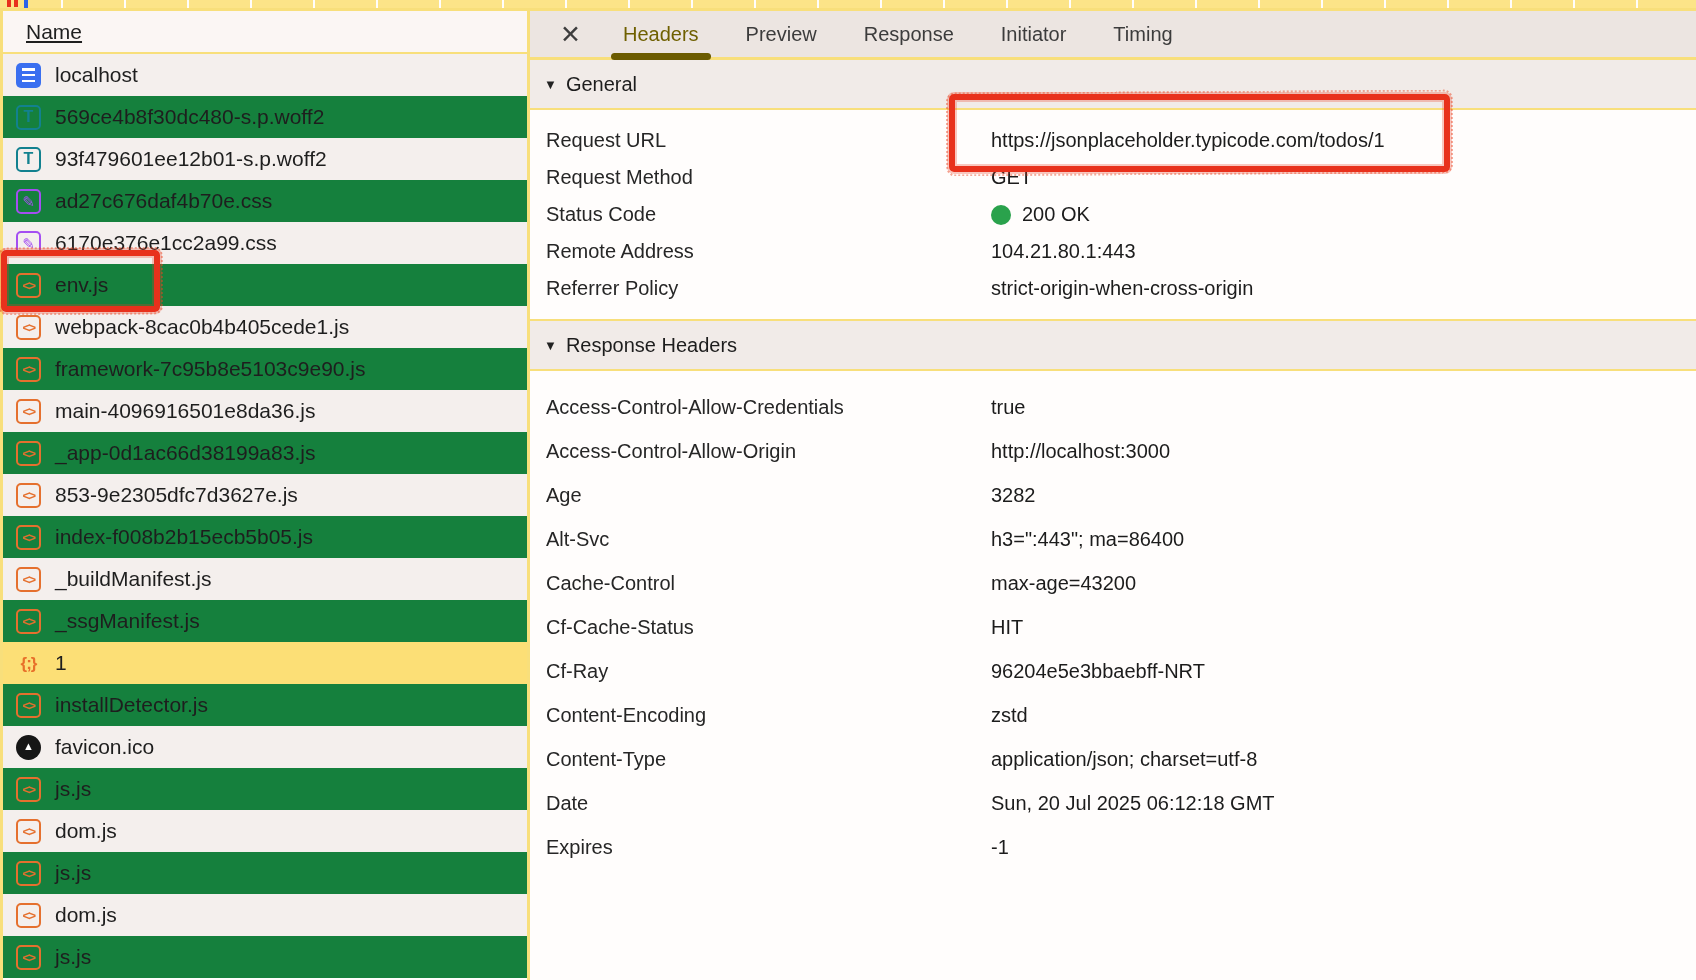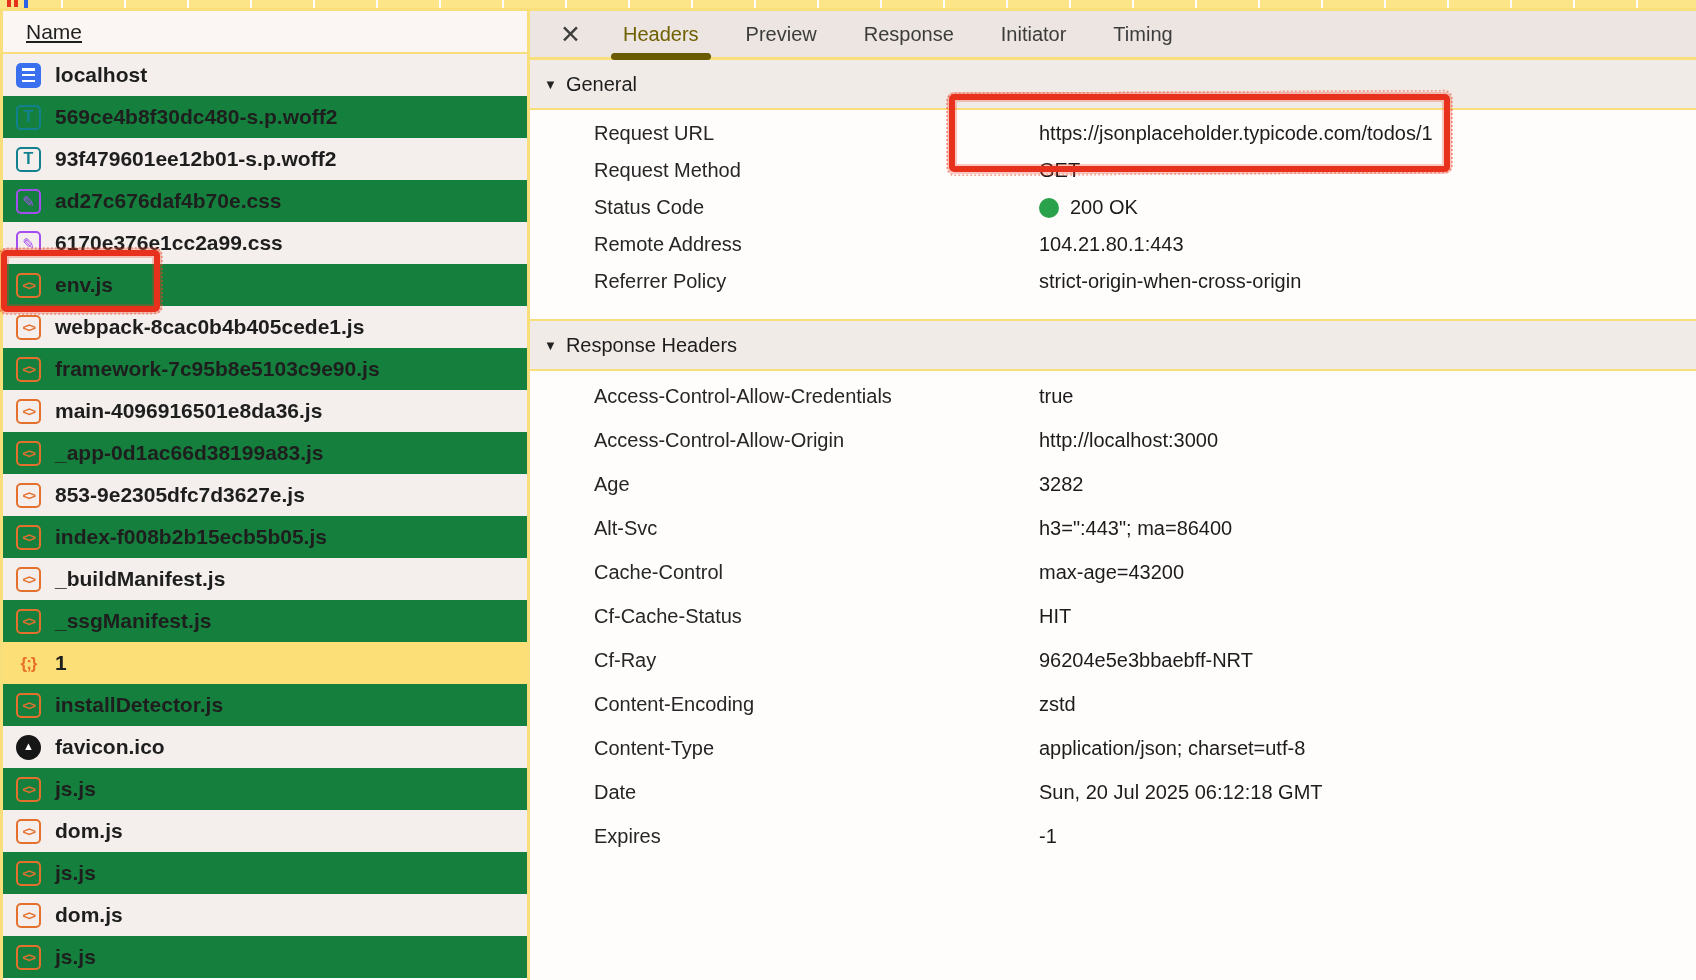--- a/index.html
+++ b/index.html
@@ -24,21 +24,21 @@
   .cols{position:absolute;top:11px;left:0;right:0;bottom:0;display:flex;}
   .left{width:524px;flex:none;border-left:3px solid #f8df7b;background:#fffdfc;display:flex;flex-direction:column;}
   .divider{width:3px;flex:none;background:#f8df7b;}
   .right{flex:1;display:flex;flex-direction:column;background:#fffdfc;min-width:0;}
 
   
   .name-header{
     height:41px;flex:none;background:#fbf6f4;border-bottom:2px solid #f8df7b;
     display:flex;align-items:center;padding-left:23px;font-size:21px;color:#1f1f1f;text-decoration:underline;
   }
-  .rows{flex:1;overflow:hidden;font-weight:bold;}
+  .rows{flex:1;overflow:hidden;}
   .row{height:42px;display:flex;align-items:center;gap:14px;padding-left:13px;
     font-size:21px;background:#15803d;cursor:default;white-space:nowrap;}
   .row:nth-child(odd){background:#f4efed;}
   .row.selected{background:#fcdf76 !important;}
 
   
   .ic{width:25px;height:25px;flex:none;display:flex;align-items:center;justify-content:center;
       border-radius:5px;font-weight:700;box-sizing:border-box;line-height:1;}
   .script-icon{border:2.5px solid #e5702e;color:#e5702e;font-size:13px;letter-spacing:-1.5px;}
   .script-icon::before{content:"<>";}
@@ -71,21 +71,21 @@
   .content{flex:1;overflow:hidden;background:#fffdfc;}
   .sec-head{
     height:48px;background:#f1ebe8;border-bottom:2px solid #f8df7b;
     display:flex;align-items:center;padding-left:14px;gap:9px;cursor:pointer;
   }
   section + section .sec-head{border-top:2px solid #f8df7b;}
   .tri{font-size:13px;color:#222;}
   .sec-title{font-size:20px;font-weight:500;color:#1d1d1d;}
   .sec-rows{padding:12px 0 12px 0;}
   section:nth-child(2) .sec-rows{padding-top:14px;}
-  .kv{display:flex;align-items:flex-start;height:37px;font-size:20px;padding-left:48px;}
+  .kv{display:flex;align-items:center;height:37px;font-size:20px;}
   section:nth-child(2) .kv{height:44px;}
   .k{flex:none;width:445px;padding-left:16px;color:#262626;white-space:nowrap;}
   .v-wrap{display:flex;align-items:center;min-width:0;}
   .dot{display:none;width:20px;height:20px;border-radius:50%;background:#2aa24c;margin-right:11px;flex:none;}
   .kv.has-dot .dot{display:inline-block;}
   .v{color:#1c1c1c;white-space:nowrap;}
 
   
   .crayon{position:absolute;border:6px solid #e8311c;border-radius:5px;pointer-events:none;z-index:9;
     box-shadow:0 0 0 2px rgba(233,62,32,.28), inset 0 0 0 2px rgba(233,62,32,.28);}

